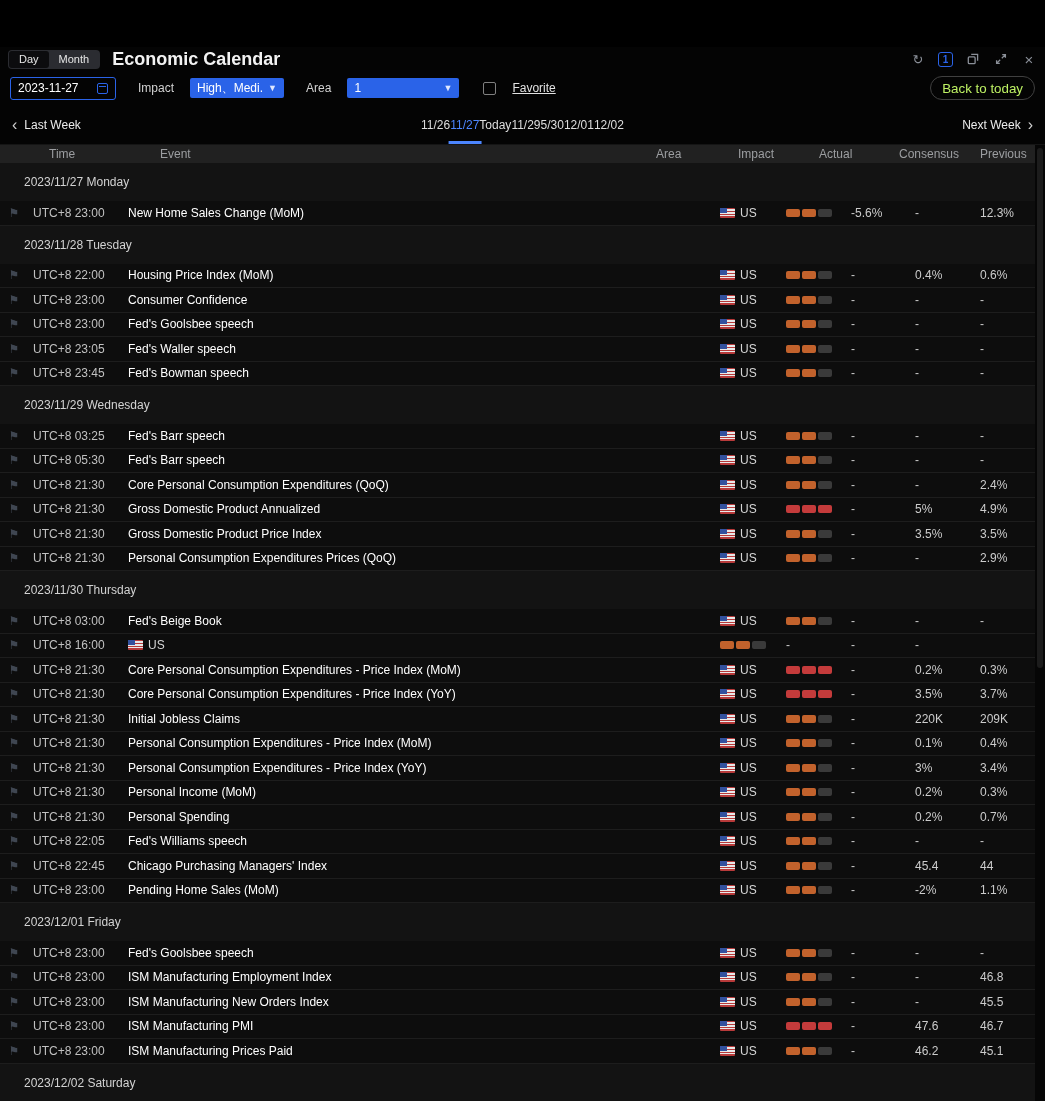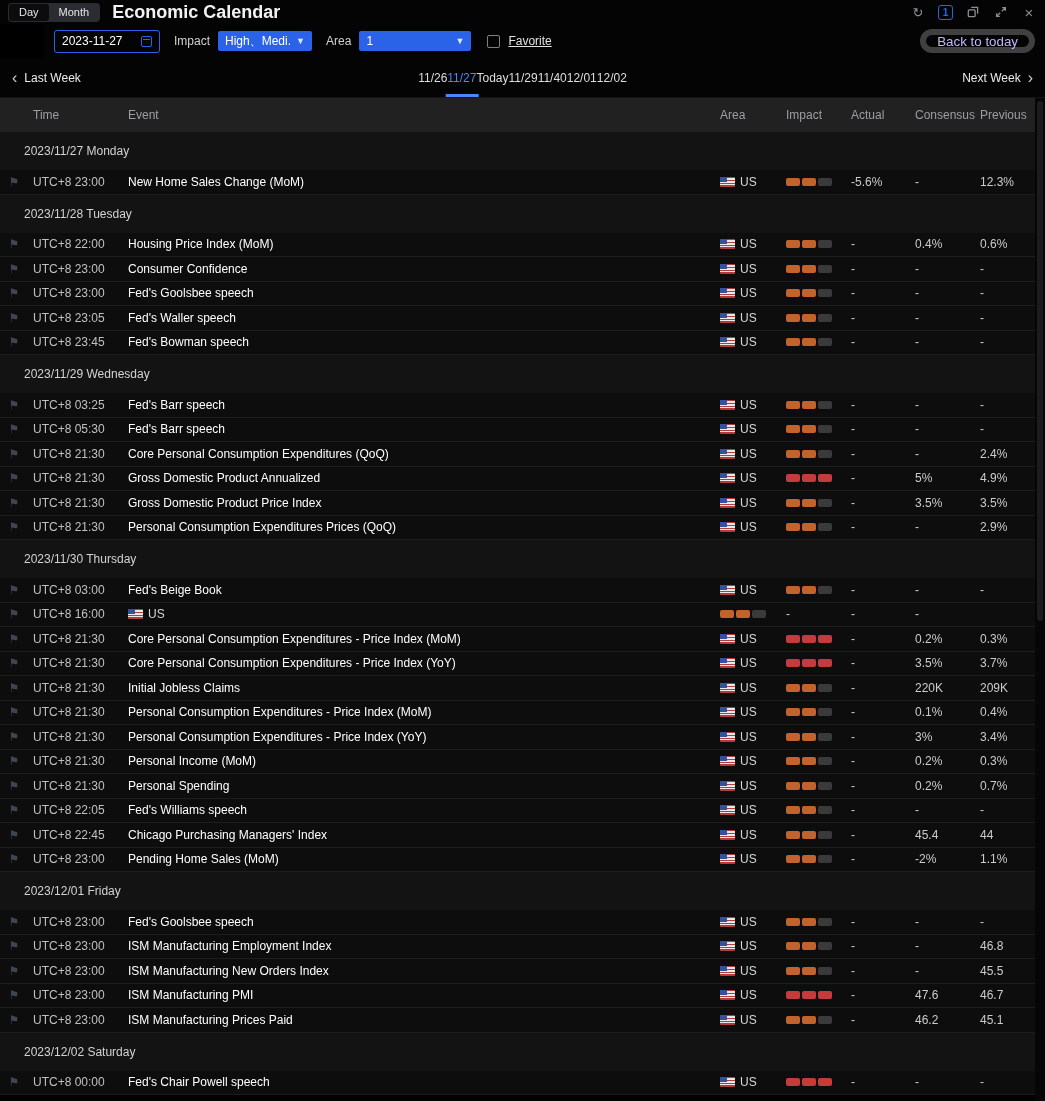--- a/index.html
+++ b/index.html
@@ -1,59 +1,59 @@
 <!DOCTYPE html>
 <html style="--accent: #2a63e8; --tabblue: #4c86ff; --imp-med: #c2622c; --imp-high: #c43b3b; --imp-off: #3a3a3a; --flag-red: #b73a3a; --flag-blue: #33519e;"><head>
 <meta charset="utf-8">
 <style>
   * { box-sizing: border-box; margin: 0; padding: 0; }
   html,body { width:1045px; height:1101px; overflow:hidden; }
   body { background:#000; font-family:"Liberation Sans", sans-serif; font-size:12px; color:#ddd; }
   .app { position:relative; width:1045px; height:1101px; background:#000; }
 
   
-  .topbar { display:flex; align-items:center; height:24px; padding:0 8px; gap:12px; background:#040404; }
+  .topbar { display:flex; align-items:center; height:24px; padding:0 8px; gap:12px; background:#040404;margin-top:47px; }
   .view-toggle { display:flex; align-items:stretch; background:#2b2c31; border-radius:4px; padding:1px; height:19px; }
   .seg { display:flex; align-items:center; padding:0 10px; border-radius:3px; font-size:11px; color:#e6e6e6; cursor:pointer; }
   .seg.active { background:#0c0c0e; }
   .title { font-weight:bold; font-size:18px; color:#f2f2f2; }
   .win-icons { margin-left:auto; display:flex; align-items:center; gap:12px; color:#8a8f98; }
   .wicon { display:flex; align-items:center; justify-content:center; width:16px; height:16px; font-size:13px; cursor:pointer; }
   .wicon.badge { width:15px; height:15px; border:1.5px solid var(--accent); border-radius:3px; color:var(--accent); font-size:10px; font-weight:bold; }
   .wicon.close { font-size:15px; }
   .wicon svg { display:block; }
 
   
-  .toolbar { display:flex; align-items:center; height:34px; padding:0 10px; gap:8px; background:#040404;margin-left:44px; }
+  .toolbar { display:flex; align-items:center; height:34px; padding:0 10px; gap:16px; background:#040404; }
   .date-input { display:flex; align-items:center; justify-content:space-between; width:106px; height:23px; border:1px solid var(--accent); border-radius:3px; padding:0 7px; color:#fff; cursor:pointer; }
   .cal-icon { width:11px; height:11px; border:1.5px solid var(--accent); border-radius:2px; position:relative; }
   .cal-icon::before { content:""; position:absolute; left:1px; right:1px; top:2px; height:1.5px; background:var(--accent); }
   .lbl { color:#d2d2d2; margin-left:6px; }
   .dropdown { display:flex; align-items:center; justify-content:space-between; background:var(--accent); height:20px; border-radius:2px; padding:0 7px; color:#fff; cursor:pointer; }
   .dd-impact { width:94px; }
   .dd-area { width:112px; }
   .dd-val { white-space:nowrap; overflow:hidden; }
   .caret { font-size:9px; color:#dfe7ff; margin-left:6px; }
   .checkbox { width:13px; height:13px; border:1px solid #808080; border-radius:2px; background:transparent; margin-left:8px; cursor:pointer; }
   .fav-label { color:#e2e2e2;text-decoration:underline; }
-  .btn-today { margin-left:auto; display:flex; align-items:center; height:24px; padding:0 11px; border:6px solid #404040; border-radius:12px; color:#c4b5fd; cursor:pointer; background:transparent; }
+  .btn-today { margin-left:auto; display:flex; align-items:center; height:24px; padding:0 11px; border:1px solid #404040; border-radius:12px; color:#bef264; cursor:pointer; background:transparent; }
 
   
   .weeknav { position:relative; display:flex; align-items:center; height:40px; padding:0 12px; background:#040404; border-bottom:1px solid #151515; }
   .navbtn { display:flex; align-items:center; gap:7px; color:#ececec; cursor:pointer; }
   .navbtn .chev { font-size:16px; color:#cfcfcf; line-height:1; }
   .navbtn.next { margin-left:auto; }
   .week-tabs { position:absolute; left:50%; transform:translateX(-50%); display:flex; height:100%; align-items:center; }
   .wtab { position:relative; height:100%; display:flex; align-items:center; color:#dedede; cursor:pointer; }
   .wtab.active { color:var(--tabblue); }
   .wtab.active::after { content:""; position:absolute; left:-2px; right:-2px; bottom:0; height:3px; background:var(--tabblue); }
 
   
   .grid { display:grid; grid-template-columns:28px 95px 1fr 66px 65px 64px 65px 60px; align-items:center; }
-  .thead { width:1035px; height:34px; background:#212121; color:#9c9ea1; }
+  .thead { width:1035px; height:18px; background:#212121; color:#9c9ea1;gap:16px; }
   .thead .hcell { padding-left:5px; white-space:nowrap; }
   .tbody { width:1035px; height:981px; overflow:hidden; }
 
   .group-row { height:38px; display:flex; align-items:center; padding-left:24px; background:#131313; color:#d3d3d3; }
   .row { height:24.5px; background:#0d0d0d; border-bottom:1px solid #1d1d1d; cursor:pointer; }
   .cell { padding-left:5px; white-space:nowrap; overflow:hidden; }
   .c-bm { display:flex; justify-content:center; padding-left:0; }
   .bm { color:#3f4651; font-size:12px; line-height:1; cursor:pointer; }
   .c-time { color:#c1c1c1; }
   .c-event { color:#ffffff; padding-right:8px; }
@@ -123,21 +123,21 @@
   <div class="weeknav">
     <div class="navbtn">
       <span class="chev">‹</span>
       <span>Last Week</span>
     </div>
     <div class="week-tabs">
         <div class="wtab">11/26</div>
         <div class="wtab active">11/27</div>
         <div class="wtab">Today</div>
         <div class="wtab">11/29</div>
-        <div class="wtab">11/40</div>
+        <div class="wtab">5/30</div>
         <div class="wtab">12/01</div>
         <div class="wtab">12/02</div>
       </div>
     <div class="navbtn next">
       <span>Next Week</span>
       <span class="chev">›</span>
     </div>
   </div>
 
   <div class="thead grid">

